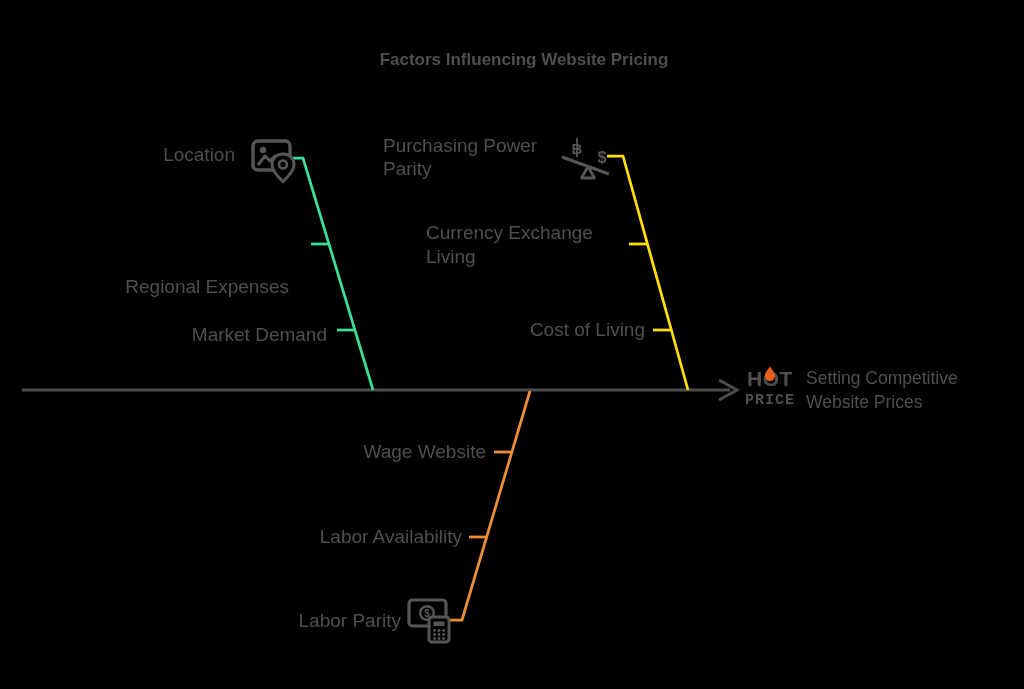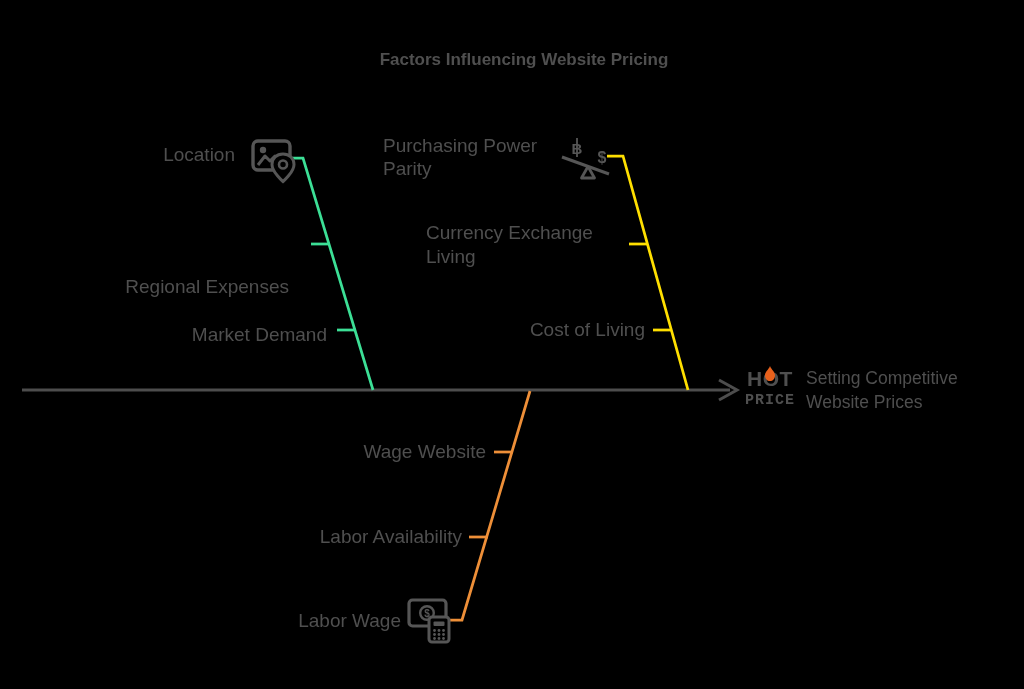--- a/index.html
+++ b/index.html
@@ -64,21 +64,21 @@
   <div class="lbl" style="right:789px;top:144px;">Location</div>
   <div class="lbl" style="right:735px;top:232px;margin-top:44px;">Regional Expenses</div>
   <div class="lbl" style="right:697px;top:324px;margin-left:20px;">Market Demand</div>
 
   <div class="lbl multi" style="right:466px;top:134px;width:175px;">Purchasing Power Parity</div>
   <div class="lbl multi" style="right:403px;top:221px;width:195px;line-height:24px;">Currency Exchange Living</div>
   <div class="lbl" style="right:379px;top:319px;">Cost of Living</div>
 
   <div class="lbl" style="right:538px;top:441px;">Wage Website</div>
   <div class="lbl" style="right:562px;top:526px;">Labor Availability</div>
-  <div class="lbl" style="right:623px;top:610px;">Labor Wage</div>
+  <div class="lbl" style="right:623px;top:610px;">Labor Parity</div>
 
   <svg class="icon" style="left:250px;top:134px;" width="50" height="53" viewBox="0 0 50 53">
     <g class="stroke-icon fill-none" stroke-linejoin="round">
       <rect x="3" y="7" width="37" height="29" rx="5" stroke-width="3.4"></rect>
       <polyline points="8,31 15,22 20,27 25,22 31,29" stroke-width="3"></polyline>
     </g>
     <circle class="fill-icon" cx="13" cy="16" r="3.2"></circle>
     <path class="stroke-icon fill-bg" stroke-width="3" d="M33,20 C26.5,20 22,24.6 22,30.4 C22,38 33,47.5 33,47.5 C33,47.5 44,38 44,30.4 C44,24.6 39.5,20 33,20 Z"></path>
     <circle class="stroke-icon fill-none" cx="33" cy="30.5" r="4" stroke-width="2.6"></circle>
   </svg>

